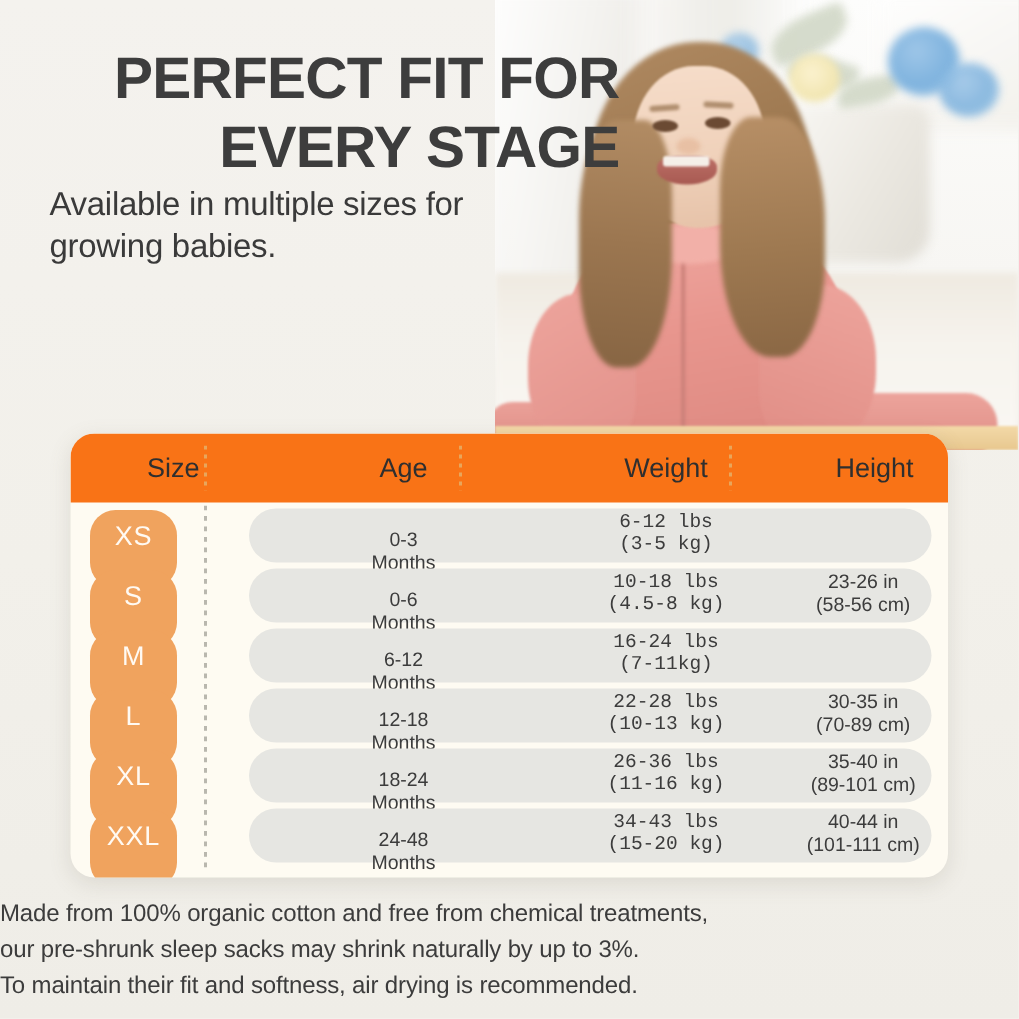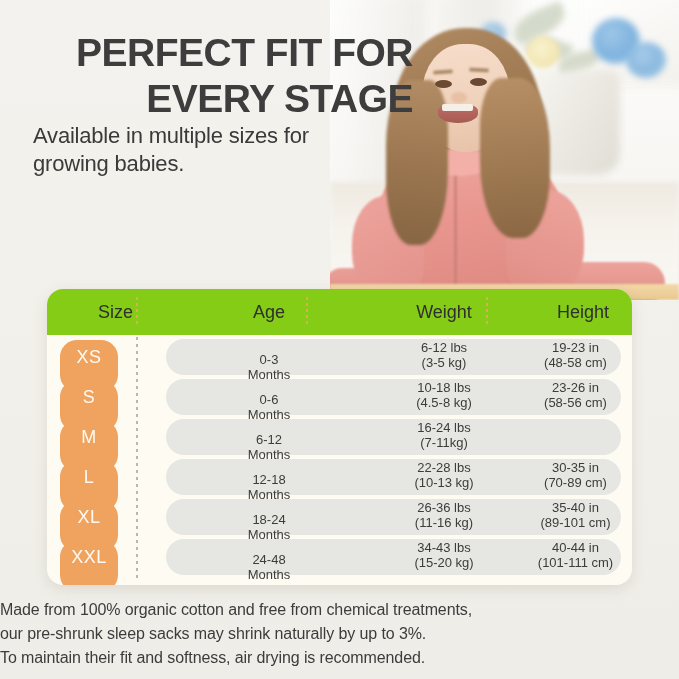--- a/index.html
+++ b/index.html
@@ -279,21 +279,21 @@
     width: 585px;
     height: 296px;
     background: #fefbf2;
     border-radius: 16px;
     box-shadow: 0 4px 14px rgba(120, 110, 95, 0.16);
     overflow: hidden;
   }
   .card-head {
     position: relative;
     height: 46px;
-    background: #84cc16;
+    background: #f97316;
   }
   .head-cell {
     position: absolute;
     top: 0;
     height: 46px;
     line-height: 46px;
     text-align: center;
     font-size: 18px;
     color: #2f2f2f;
     font-weight: 400;
@@ -362,21 +362,21 @@
   }
   .cell {
     position: absolute;
     top: 3px;
     text-align: center;
     font-size: 13px;
     line-height: 15px;
     color: #3c3c3c;
   }
   .c-age    { left: 137px; width: 170px; margin-top: 12px; }
-  .c-weight { left: 307px; width: 180px; }
+  .c-weight { left: 307px; width: 180px; font-family: Liberation Mono, monospace; }
   .c-height { left: 472px; width: 113px; }
   .cell .l2 { display: block; }
 
   
   .footer {
     position: absolute;
     left: 0;
     top: 598px;
     width: 679px;
     text-align: left;
@@ -452,24 +452,20 @@
         <div class="badge">XS</div>
         <div class="rowbar"></div>
         <div class="cell c-age">
           <span class="l1">0-3</span>
           <span class="l2">Months</span>
         </div>
         <div class="cell c-weight">
           <span class="l1">6-12 lbs</span>
           <span class="l2">(3-5 kg)</span>
         </div>
-        <div class="cell c-height">
-          <span class="l1">19-23 in</span>
-          <span class="l2">(48-58 cm)</span>
-        </div>
       </div>
 
       <div class="row" style="top:42px">
         <div class="badge">S</div>
         <div class="rowbar"></div>
         <div class="cell c-age">
           <span class="l1">0-6</span>
           <span class="l2">Months</span>
         </div>
         <div class="cell c-weight">

